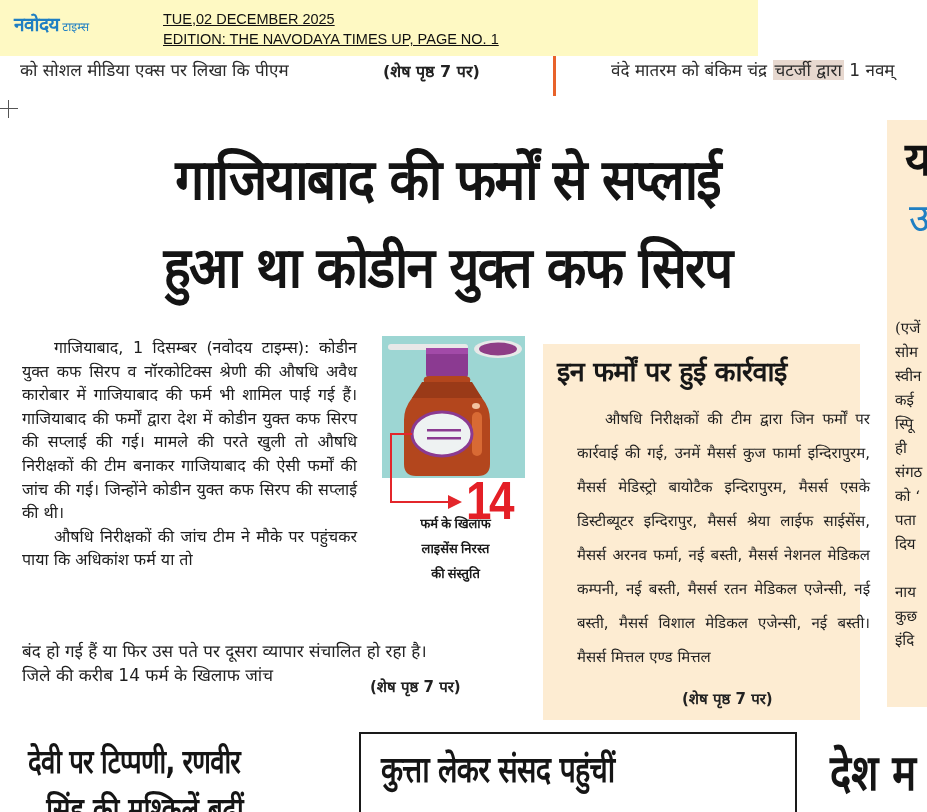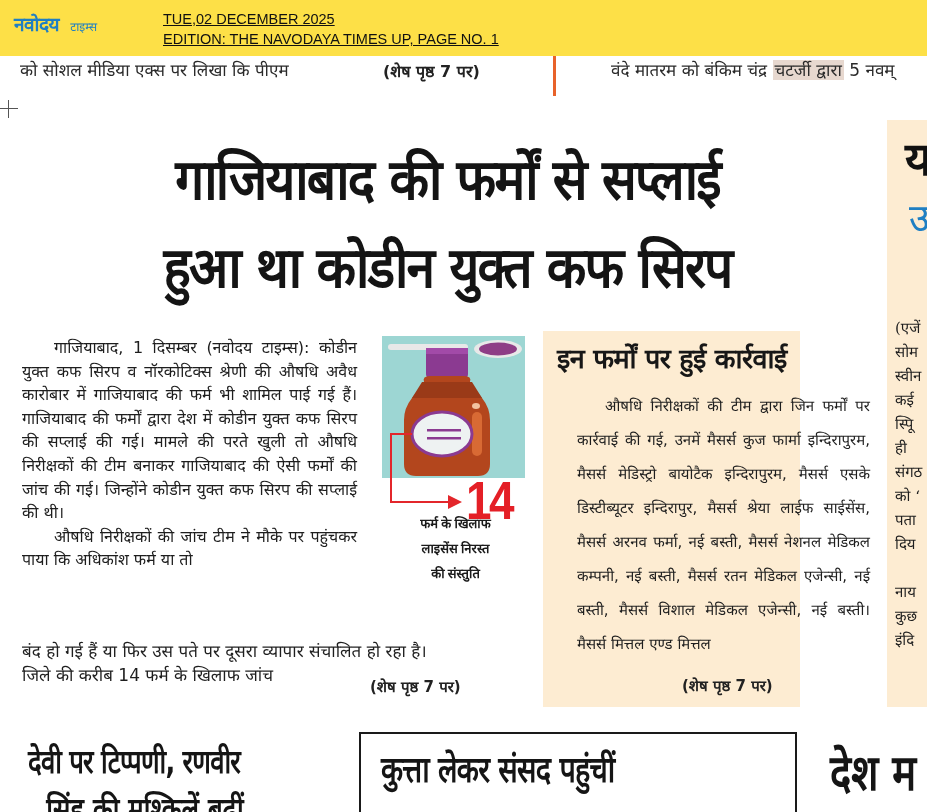--- a/index.html
+++ b/index.html
@@ -1,23 +1,23 @@
 <!DOCTYPE html>
 <html><head>
 <meta charset="utf-8">
 <style>
   * { box-sizing: border-box; margin: 0; padding: 0; }
   html, body { width: 927px; height: 812px; overflow: hidden; background: #ffffff; }
   body { position: relative; font-family: "DejaVu Sans", sans-serif; color: #1a1a1a; }
 
   
-  .topbar { position: absolute; left: 0; top: 0; width: 927px; height: 56px; background: #fde047; z-index: 5; }
+  .topbar { position: absolute; left: 0; top: 0; width: 758px; height: 56px; background: #fef9c3; z-index: 5; }
   .logo { position: absolute; left: 14px; top: 11px; display: flex; align-items: baseline; }
   .logo .l1 { font-family: "DejaVu Sans", sans-serif; font-weight: bold; font-size: 19px; color: #1f7fc3; letter-spacing: -0.5px; }
-  .logo .l2 { font-family: "DejaVu Sans", sans-serif; font-size: 12px; color: #1f7fc3; margin-left: 11px; }
+  .logo .l2 { font-family: "DejaVu Sans", sans-serif; font-size: 12px; color: #1f7fc3; margin-left: 3px; }
   .meta { position: absolute; left: 163px; top: 9px; font-family: "Liberation Sans", sans-serif; font-size: 14.5px; line-height: 20px; color: #111; text-decoration: underline; }
 
   
   .page { position: absolute; left: 0; top: 56px; width: 927px; height: 756px; background: #ffffff; }
 
   .top-strip-left { position: absolute; left: 20px; top: 2px; font-family: "DejaVu Sans", sans-serif; font-size: 17px; color: #2a2a2a; white-space: nowrap; }
   .top-strip-cont { position: absolute; left: 383px; top: 4px; font-family: "DejaVu Sans", sans-serif; font-weight: bold; font-size: 16px; color: #222; white-space: nowrap; }
   .orange-rule { position: absolute; left: 553px; top: 0; width: 3px; height: 40px; background: #e8622a; }
   .top-strip-right { position: absolute; left: 611px; top: 2px; font-family: "DejaVu Sans", sans-serif; font-size: 17px; color: #2a2a2a; white-space: nowrap; }
   .hl { background: #e7d8cf; padding: 0 2px; margin-top: 36px; }
@@ -36,21 +36,21 @@
   
   .info-img { position: absolute; left: 382px; top: 280px; width: 143px; height: 142px; background: #9dd6d3; overflow: hidden; }
   .info-arrow-v { position: absolute; left: 390px; top: 378px; width: 2px; height: 68px; background: #e3262b; }
   .info-arrow-h1 { position: absolute; left: 390px; top: 377px; width: 22px; height: 2px; background: #e3262b; }
   .info-arrow-h2 { position: absolute; left: 390px; top: 445px; width: 62px; height: 2px; background: #e3262b; }
   .info-arrow-head { position: absolute; left: 448px; top: 439px; width: 0; height: 0; border-top: 7px solid transparent; border-bottom: 7px solid transparent; border-left: 14px solid #e3262b; }
   .info-number { position: absolute; left: 466px; top: 416px; font-family: "Liberation Sans", sans-serif; font-weight: bold; font-size: 54px; line-height: 56px; color: #e41f26; letter-spacing: -3px; transform: scaleX(0.85); transform-origin: left top; }
   .info-caption { position: absolute; left: 383px; top: 455px; width: 145px; font-family: Liberation Serif, serif; font-weight: bold; font-size: 13px; line-height: 25px; color: #1a1a1a; text-align: center; }
 
   
-  .side-box { position: absolute; left: 543px; top: 275px; width: 257px; height: 376px; background: #fdecd2; }
+  .side-box { position: absolute; left: 543px; top: 288px; width: 317px; height: 376px; background: #fdecd2; }
   .side-title { position: absolute; left: 14px; top: 8px; font-family: "DejaVu Sans", sans-serif; font-weight: bold; font-size: 27px; color: #171717; white-space: nowrap; letter-spacing: -0.5px; }
   .side-body { position: absolute; left: 14px; top: 58px; width: 293px; font-family: "DejaVu Sans", sans-serif; font-size: 15px; line-height: 34px; color: #1e1e1e; text-align: justify; margin-left: 20px; }
   .side-body p { text-indent: 28px; }
   .side-cont { position: absolute; left: 139px; top: 344px; font-family: "DejaVu Sans", sans-serif; font-weight: bold; font-size: 15px; color: #222; white-space: nowrap; }
 
   
   .right-box { position: absolute; left: 887px; top: 64px; width: 40px; height: 587px; background: #fdecd2; overflow: hidden; }
   .right-h1 { position: absolute; left: 18px; top: 6px; font-family: "DejaVu Sans", sans-serif; font-weight: bold; font-size: 46px; color: #111; white-space: nowrap; }
   .right-h2 { position: absolute; left: 22px; top: 70px; font-family: "DejaVu Sans", sans-serif; font-size: 38px; color: #1f7fc3; white-space: nowrap; }
   .right-body { position: absolute; left: 8px; top: 196px; width: 120px; font-family: "DejaVu Serif", serif; font-size: 15px; line-height: 24px; color: #1e1e1e; white-space: nowrap; }
@@ -76,21 +76,21 @@
     <div>TUE,02 DECEMBER 2025</div>
     <div>EDITION: THE NAVODAYA TIMES  UP, PAGE NO. 1</div>
   </div>
 </div>
 
 <div class="page">
 
   <div class="top-strip-left">को सोशल मीडिया एक्स पर लिखा कि पीएम</div>
   <div class="top-strip-cont">(शेष पृष्ठ 7 पर)</div>
   <div class="orange-rule"></div>
-  <div class="top-strip-right"><span>वंदे मातरम को बंकिम चंद्र </span><span class="hl">चटर्जी द्वारा</span><span> 5 नवम्</span></div>
+  <div class="top-strip-right"><span>वंदे मातरम को बंकिम चंद्र </span><span class="hl">चटर्जी द्वारा</span><span> 1 नवम्</span></div>
 
   <div class="crosshair"></div>
 
   <div class="headline">
     <div>गाजियाबाद की फर्मों से सप्लाई</div>
     <div>हुआ था कोडीन युक्त कफ सिरप</div>
   </div>
 
   <div class="body-col">
     <p>गाजियाबाद, 1 दिसम्बर (नवोदय टाइम्स): कोडीन युक्त कफ सिरप व नॉरकोटिक्स श्रेणी की औषधि अवैध कारोबार में गाजियाबाद की फर्म भी शामिल पाई गई हैं। गाजियाबाद की फर्मों द्वारा देश में कोडीन युक्त कफ सिरप की सप्लाई की गई। मामले की परते खुली तो औषधि निरीक्षकों की टीम बनाकर गाजियाबाद की ऐसी फर्मों की जांच की गई। जिन्होंने कोडीन युक्त कफ सिरप की सप्लाई की थी।</p>

